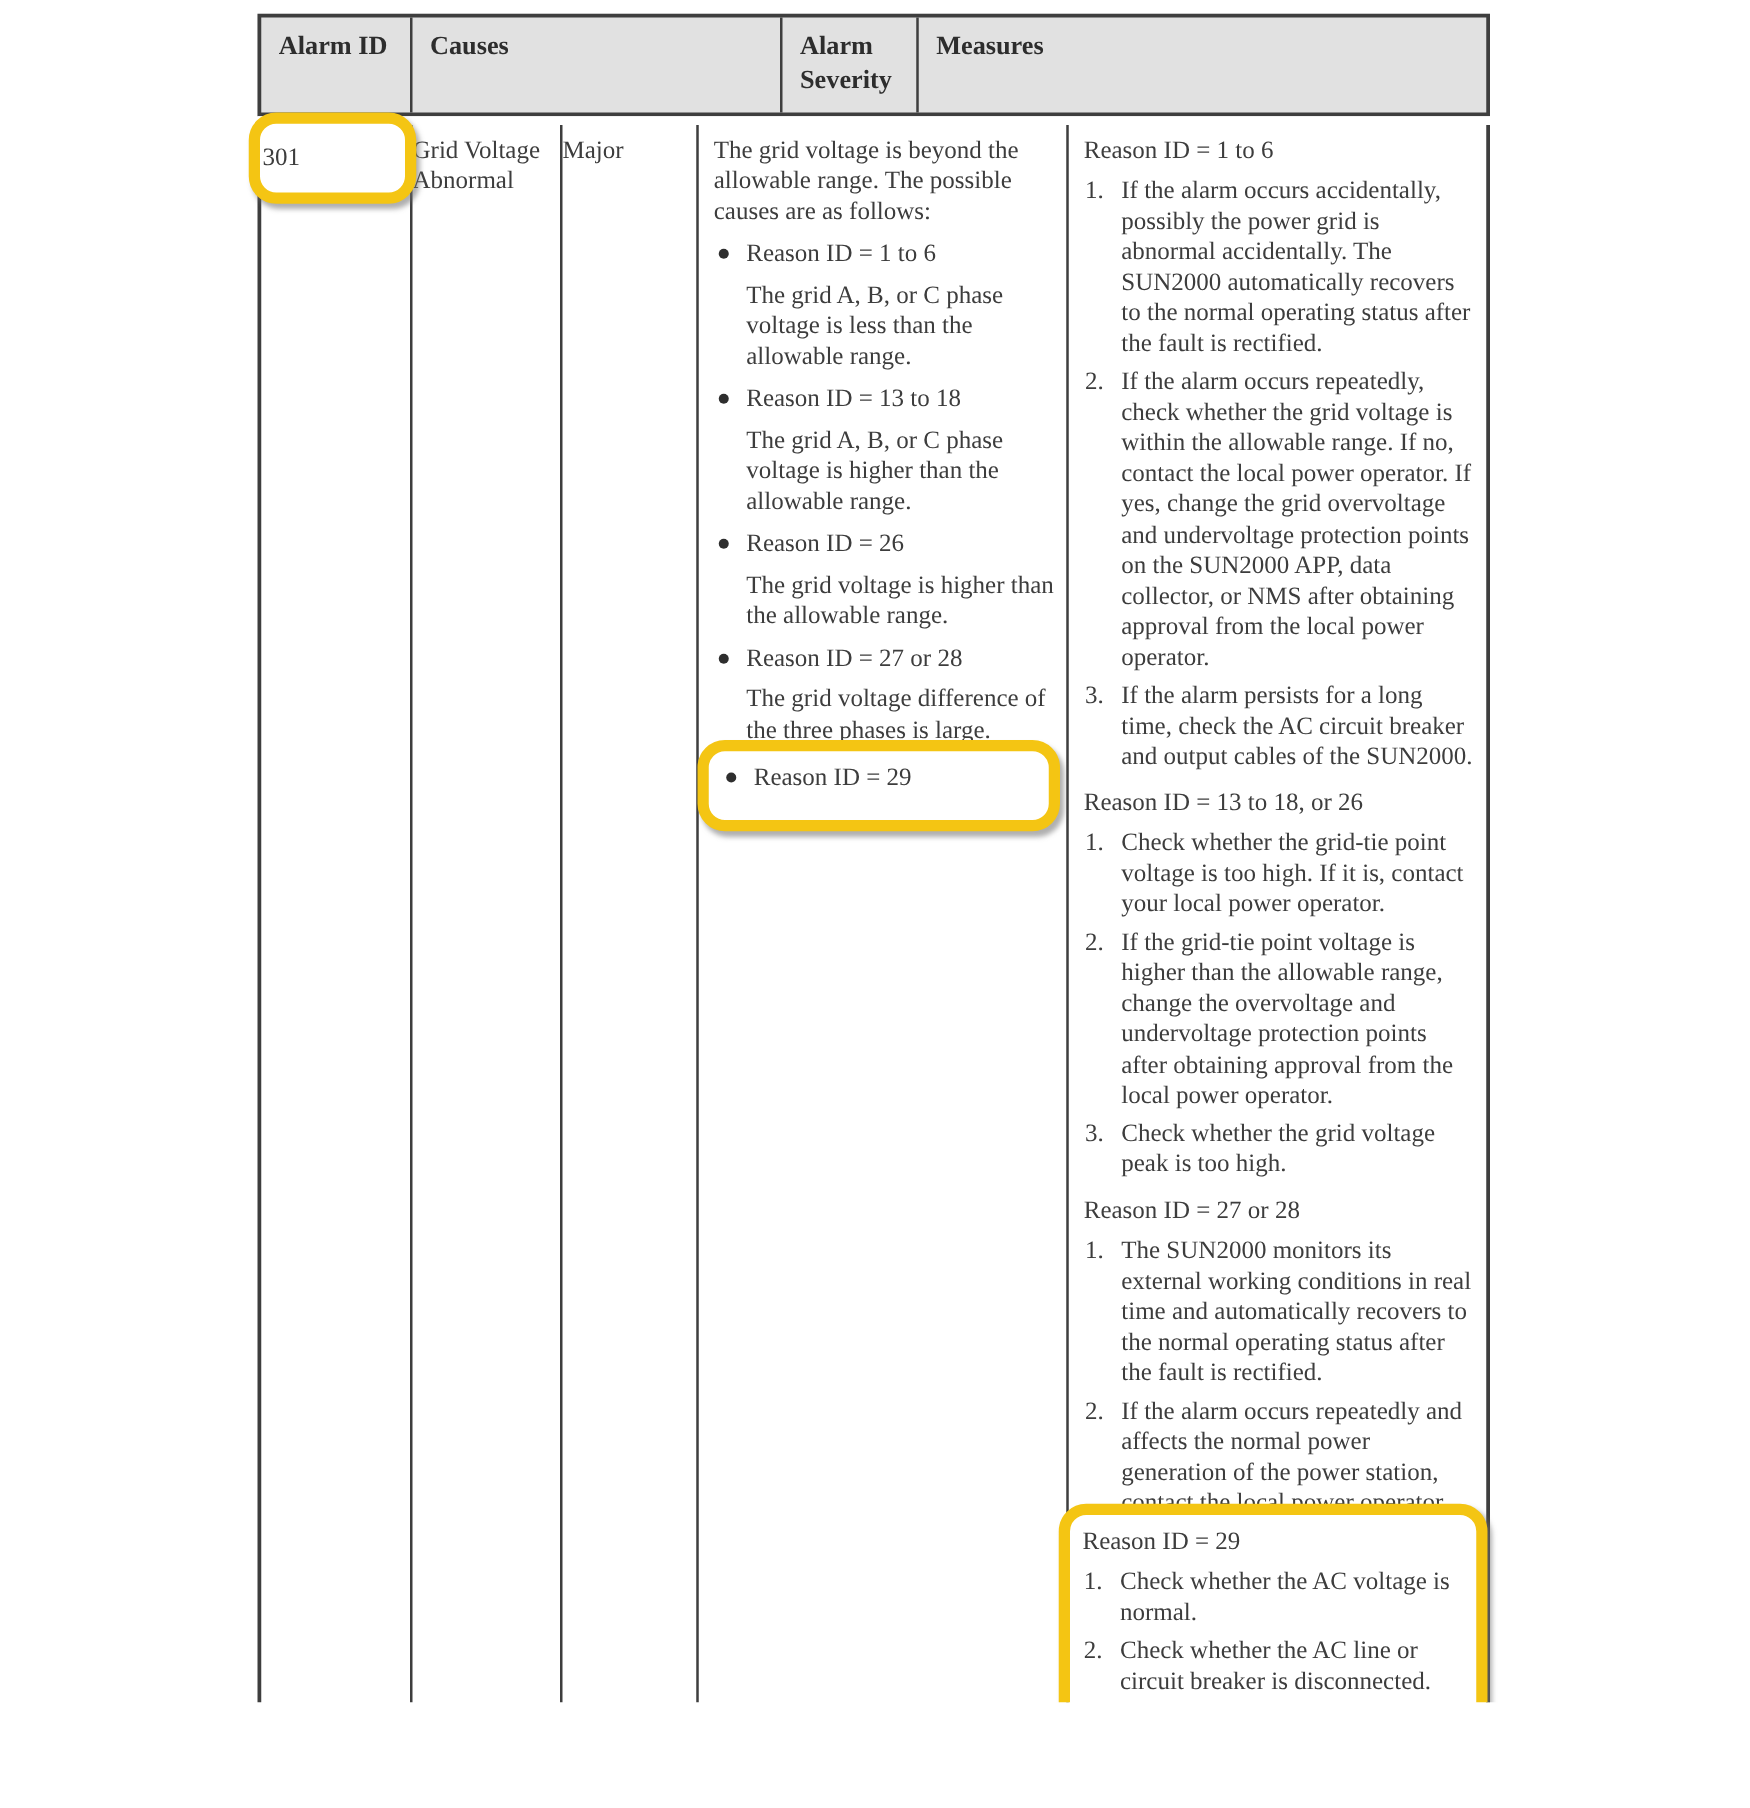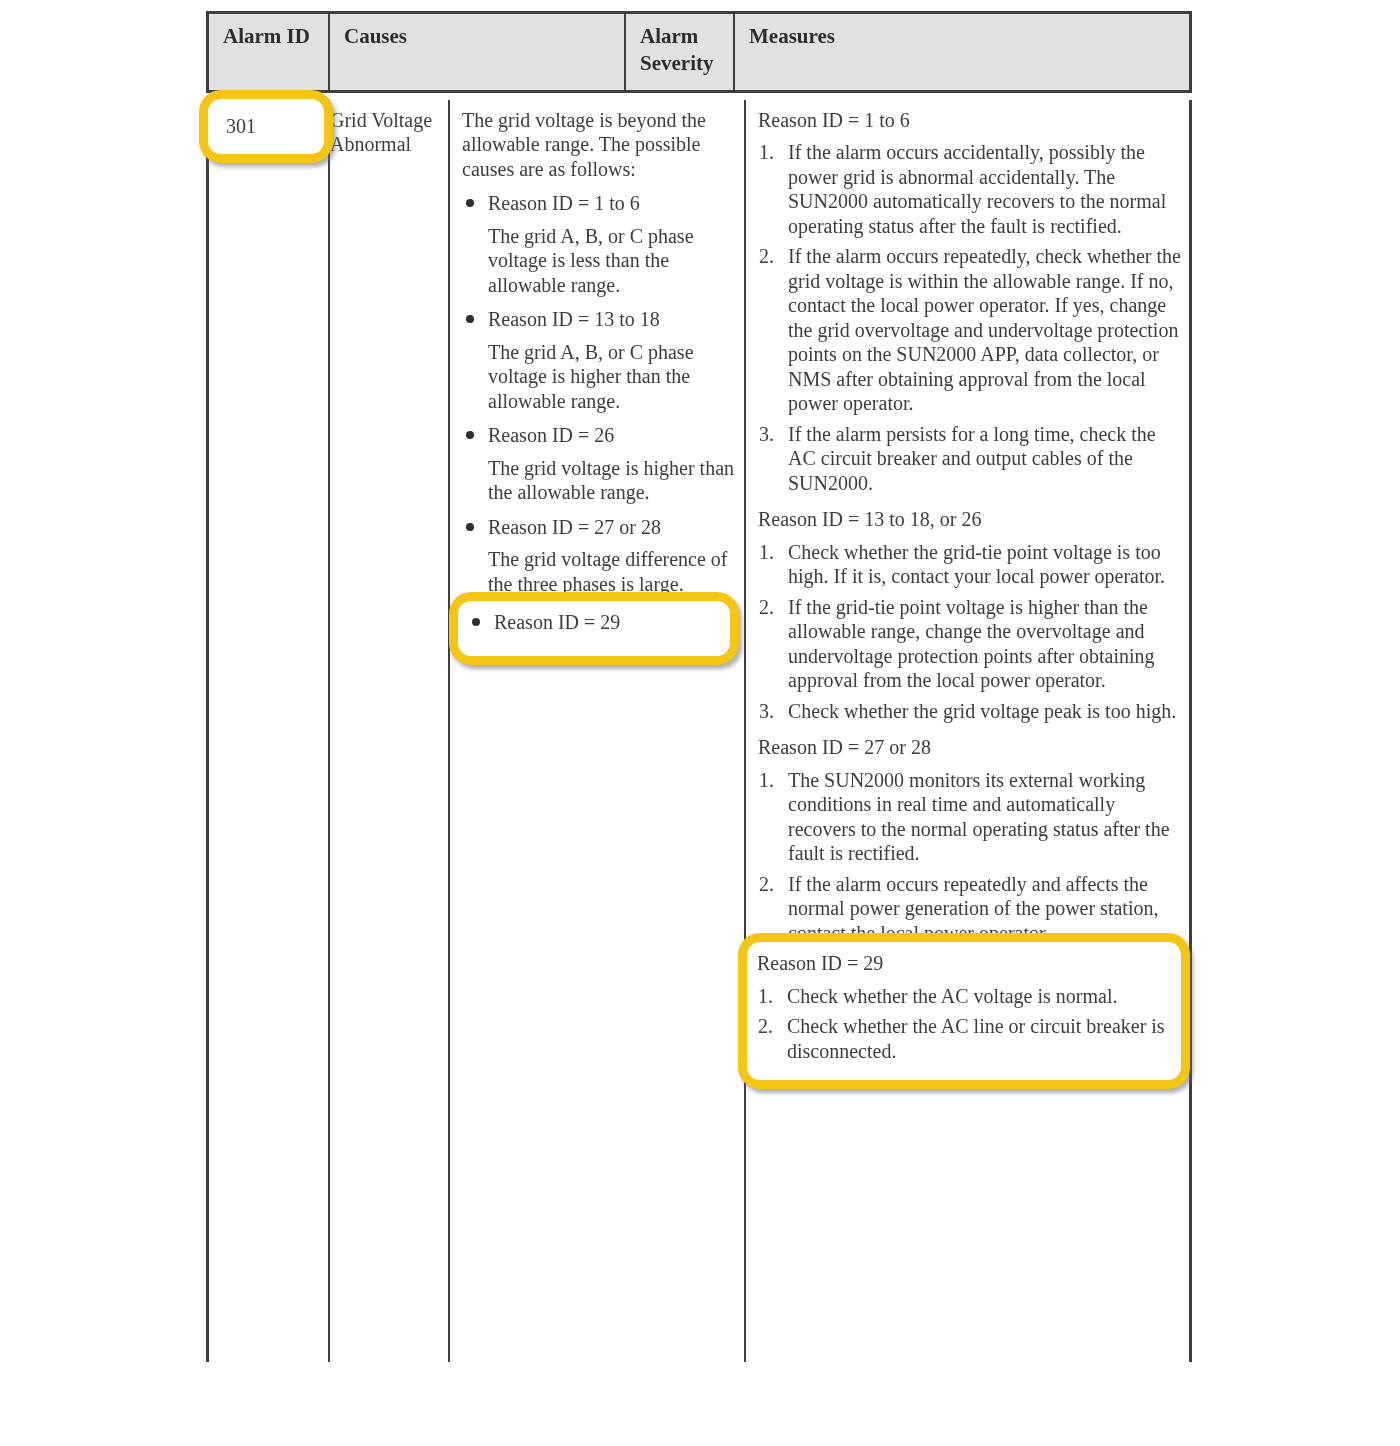--- a/index.html
+++ b/index.html
@@ -36,21 +36,21 @@
   .td.c1{border-left:none;}
   .td.c2,.td.c3{padding-left:0;}
   
   .hl-box{
     position:relative;z-index:2;background:#fff;
     border:9px solid var(--hl);border-radius:22px;
     box-shadow:3px 4px 4px rgba(110,110,110,0.55);
   }
   .hl-id{
     margin:-18px 0 0 -22px;width:134px;height:73px;box-sizing:border-box;
-    display:flex;align-items:center;padding-left:18px;
+    display:flex;align-items:center;padding-left:2px;
   }
   .hl-causes{margin:-14px -3px 0 -13px;padding:9px 6px 13px 10px;}
   .hl-measures{margin:-18px -9px 0 -20px;padding:9px 8px 11px 10px;}
   
   .intro{margin:0 0 10px 0;}
   .bullet{position:relative;padding-left:26px;margin-bottom:10px;}
   .bullet:last-child{margin-bottom:0;}
   .bdot{position:absolute;left:4px;top:8px;width:8px;height:8px;border-radius:50%;background:#2e2e2e;}
   .btitle{margin:0 0 8px 0;}
   .btext{margin:0;}
@@ -88,20 +88,23 @@
       <div class="td c1">
         <div class="hl-box hl-id">
           <span>301</span>
         </div>
       </div>
 
       <div class="td c2">
         <div>Grid Voltage Abnormal</div>
       </div>
 
+      <div class="td c3">
+        <div>Major</div>
+      </div>
 
       <div class="td c4">
         <p class="intro">The grid voltage is beyond the allowable range. The possible causes are as follows:</p>
 
         <div class="bullet">
           <span class="bdot"></span>
           <div class="btitle">Reason ID = 1 to 6</div>
           <div class="btext">The grid A, B, or C phase voltage is less than the allowable range.</div>
         </div>
 

